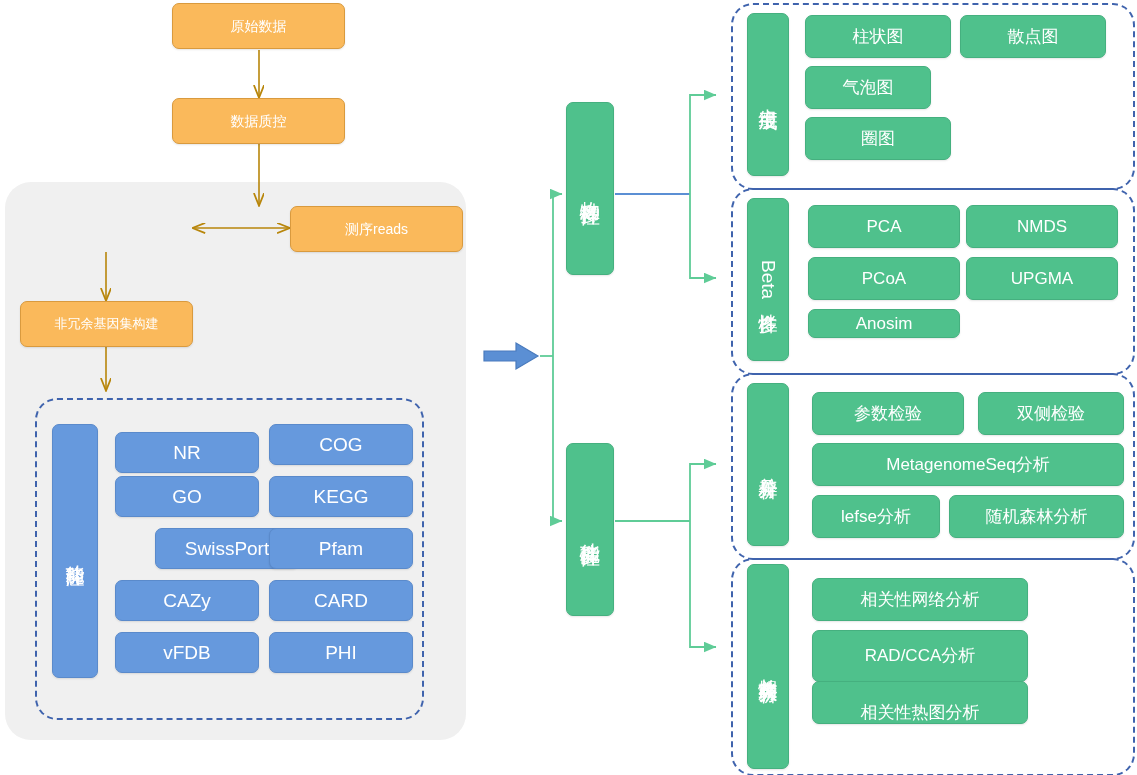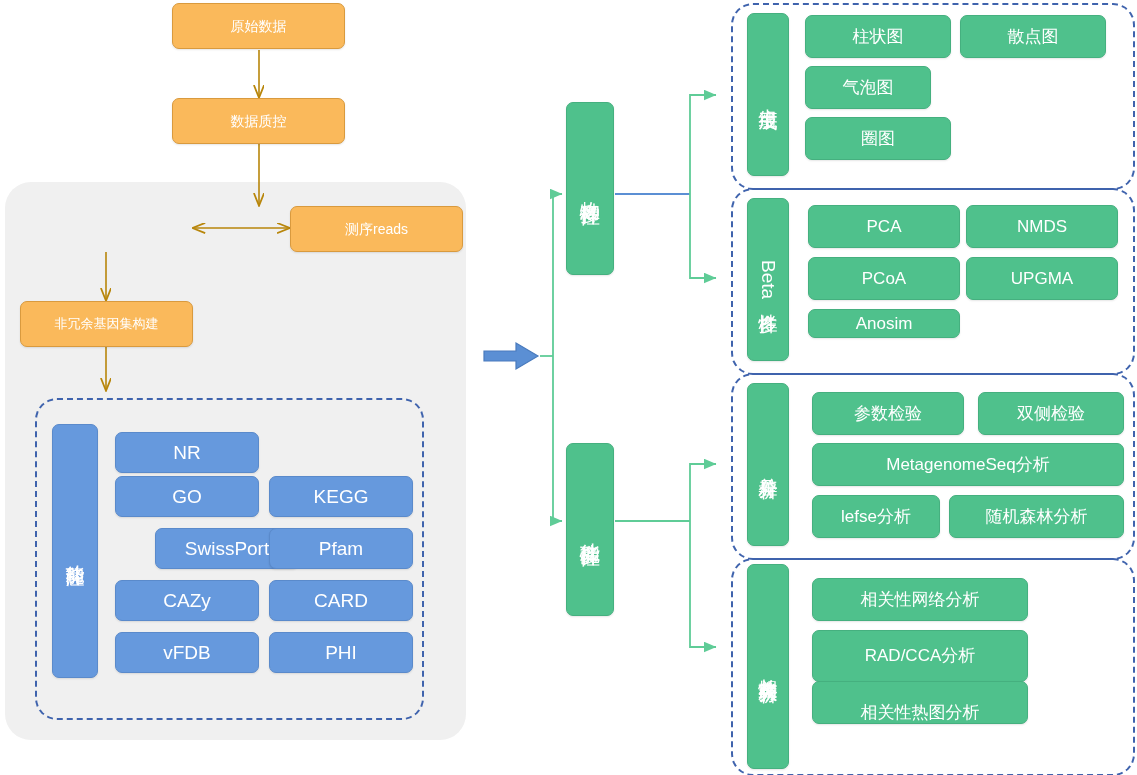--- a/index.html
+++ b/index.html
@@ -151,20 +151,23 @@
     <span>非冗余基因集构建</span>
   </div>
 
   <div class="node blue vertical-text" style="left:52px; top:424px; width:46px; height:254px;">
     <span>功能注释</span>
   </div>
 
   <div class="node blue" style="left:115px; top:424px; width:144px; height:41px;margin-top:8px;">
     <span>NR</span>
   </div>
+  <div class="node blue" style="left:269px; top:424px; width:144px; height:41px;">
+    <span>COG</span>
+  </div>
   <div class="node blue" style="left:115px; top:476px; width:144px; height:41px;">
     <span>GO</span>
   </div>
   <div class="node blue" style="left:269px; top:476px; width:144px; height:41px;">
     <span>KEGG</span>
   </div>
   <div class="node blue" style="left:115px; top:528px; width:144px; height:41px;margin-left:40px;">
     <span>SwissPort</span>
   </div>
   <div class="node blue" style="left:269px; top:528px; width:144px; height:41px;">

